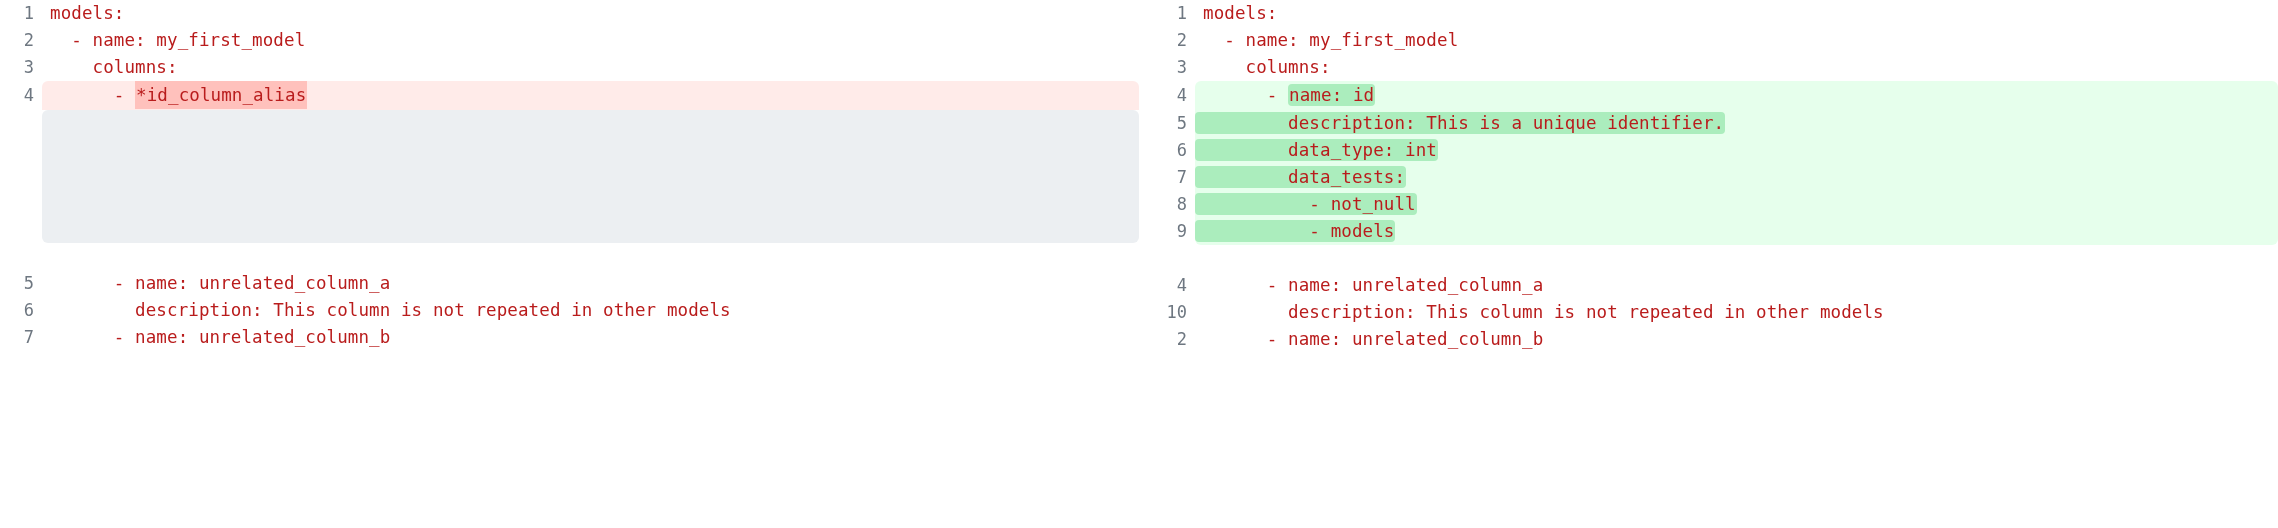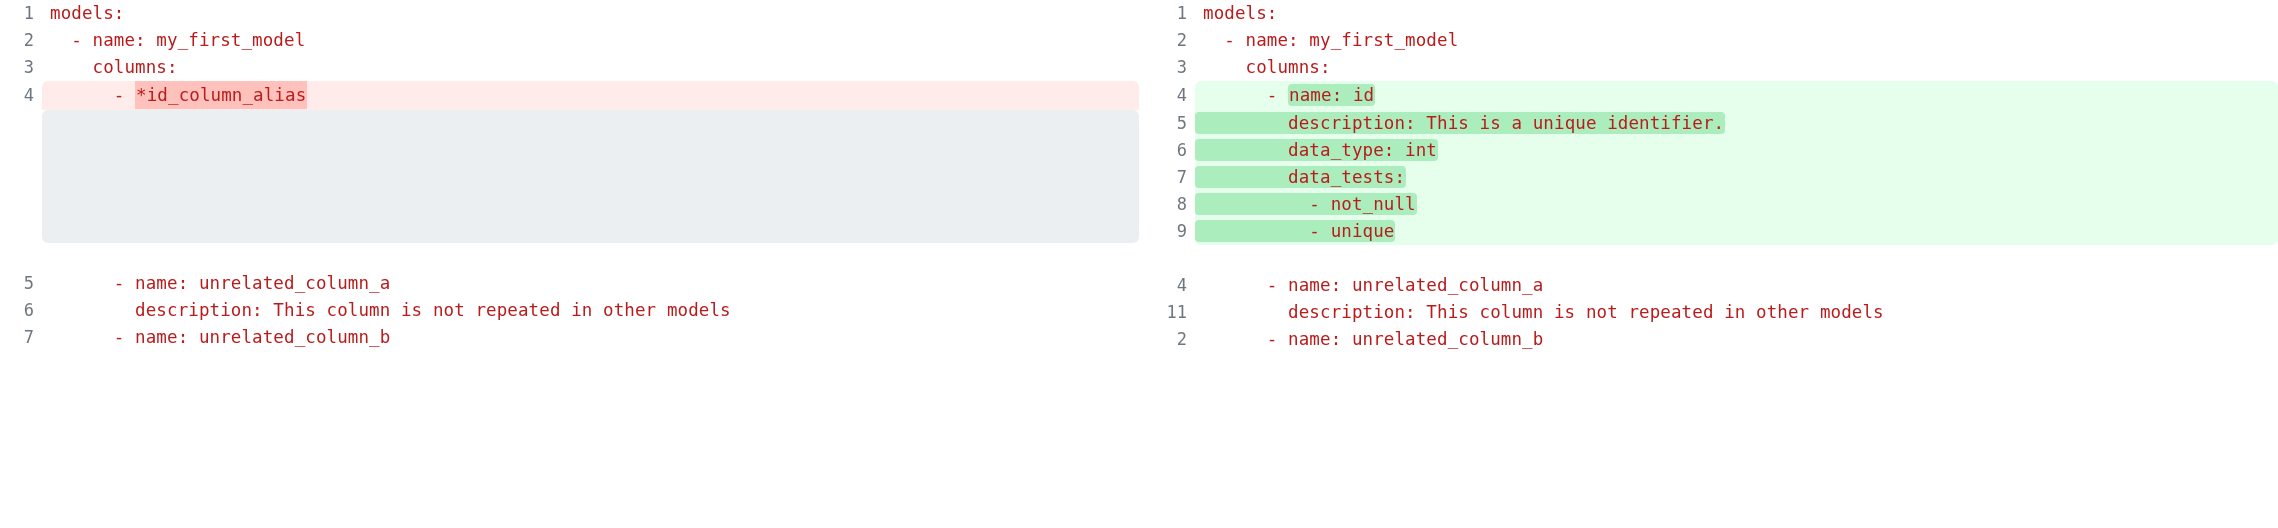--- a/index.html
+++ b/index.html
@@ -190,32 +190,32 @@
       <span class="code"><span class="w-add-full"><span>        </span><span>data_tests:</span></span></span>
     </div>
 
     <div class="row add">
       <span class="gutter">8</span>
       <span class="code"><span class="w-add-full"><span>          </span><span>- not_null</span></span></span>
     </div>
 
     <div class="row add">
       <span class="gutter">9</span>
-      <span class="code rounded-bottom"><span class="w-add-full"><span>          </span><span>- unique</span></span></span>
+      <span class="code rounded-bottom"><span class="w-add-full"><span>          </span><span>- models</span></span></span>
     </div>
 
     <div class="spacer-blank"></div>
 
     <div class="row">
       <span class="gutter">4</span>
       <span class="code"><span>      - name: unrelated_column_a</span></span>
     </div>
 
     <div class="row">
-      <span class="gutter">11</span>
+      <span class="gutter">10</span>
       <span class="code"><span>        description: This column is not repeated in other models</span></span>
     </div>
 
     <div class="row">
       <span class="gutter">2</span>
       <span class="code"><span>      - name: unrelated_column_b</span></span>
     </div>
   </div>
 
 </div>

